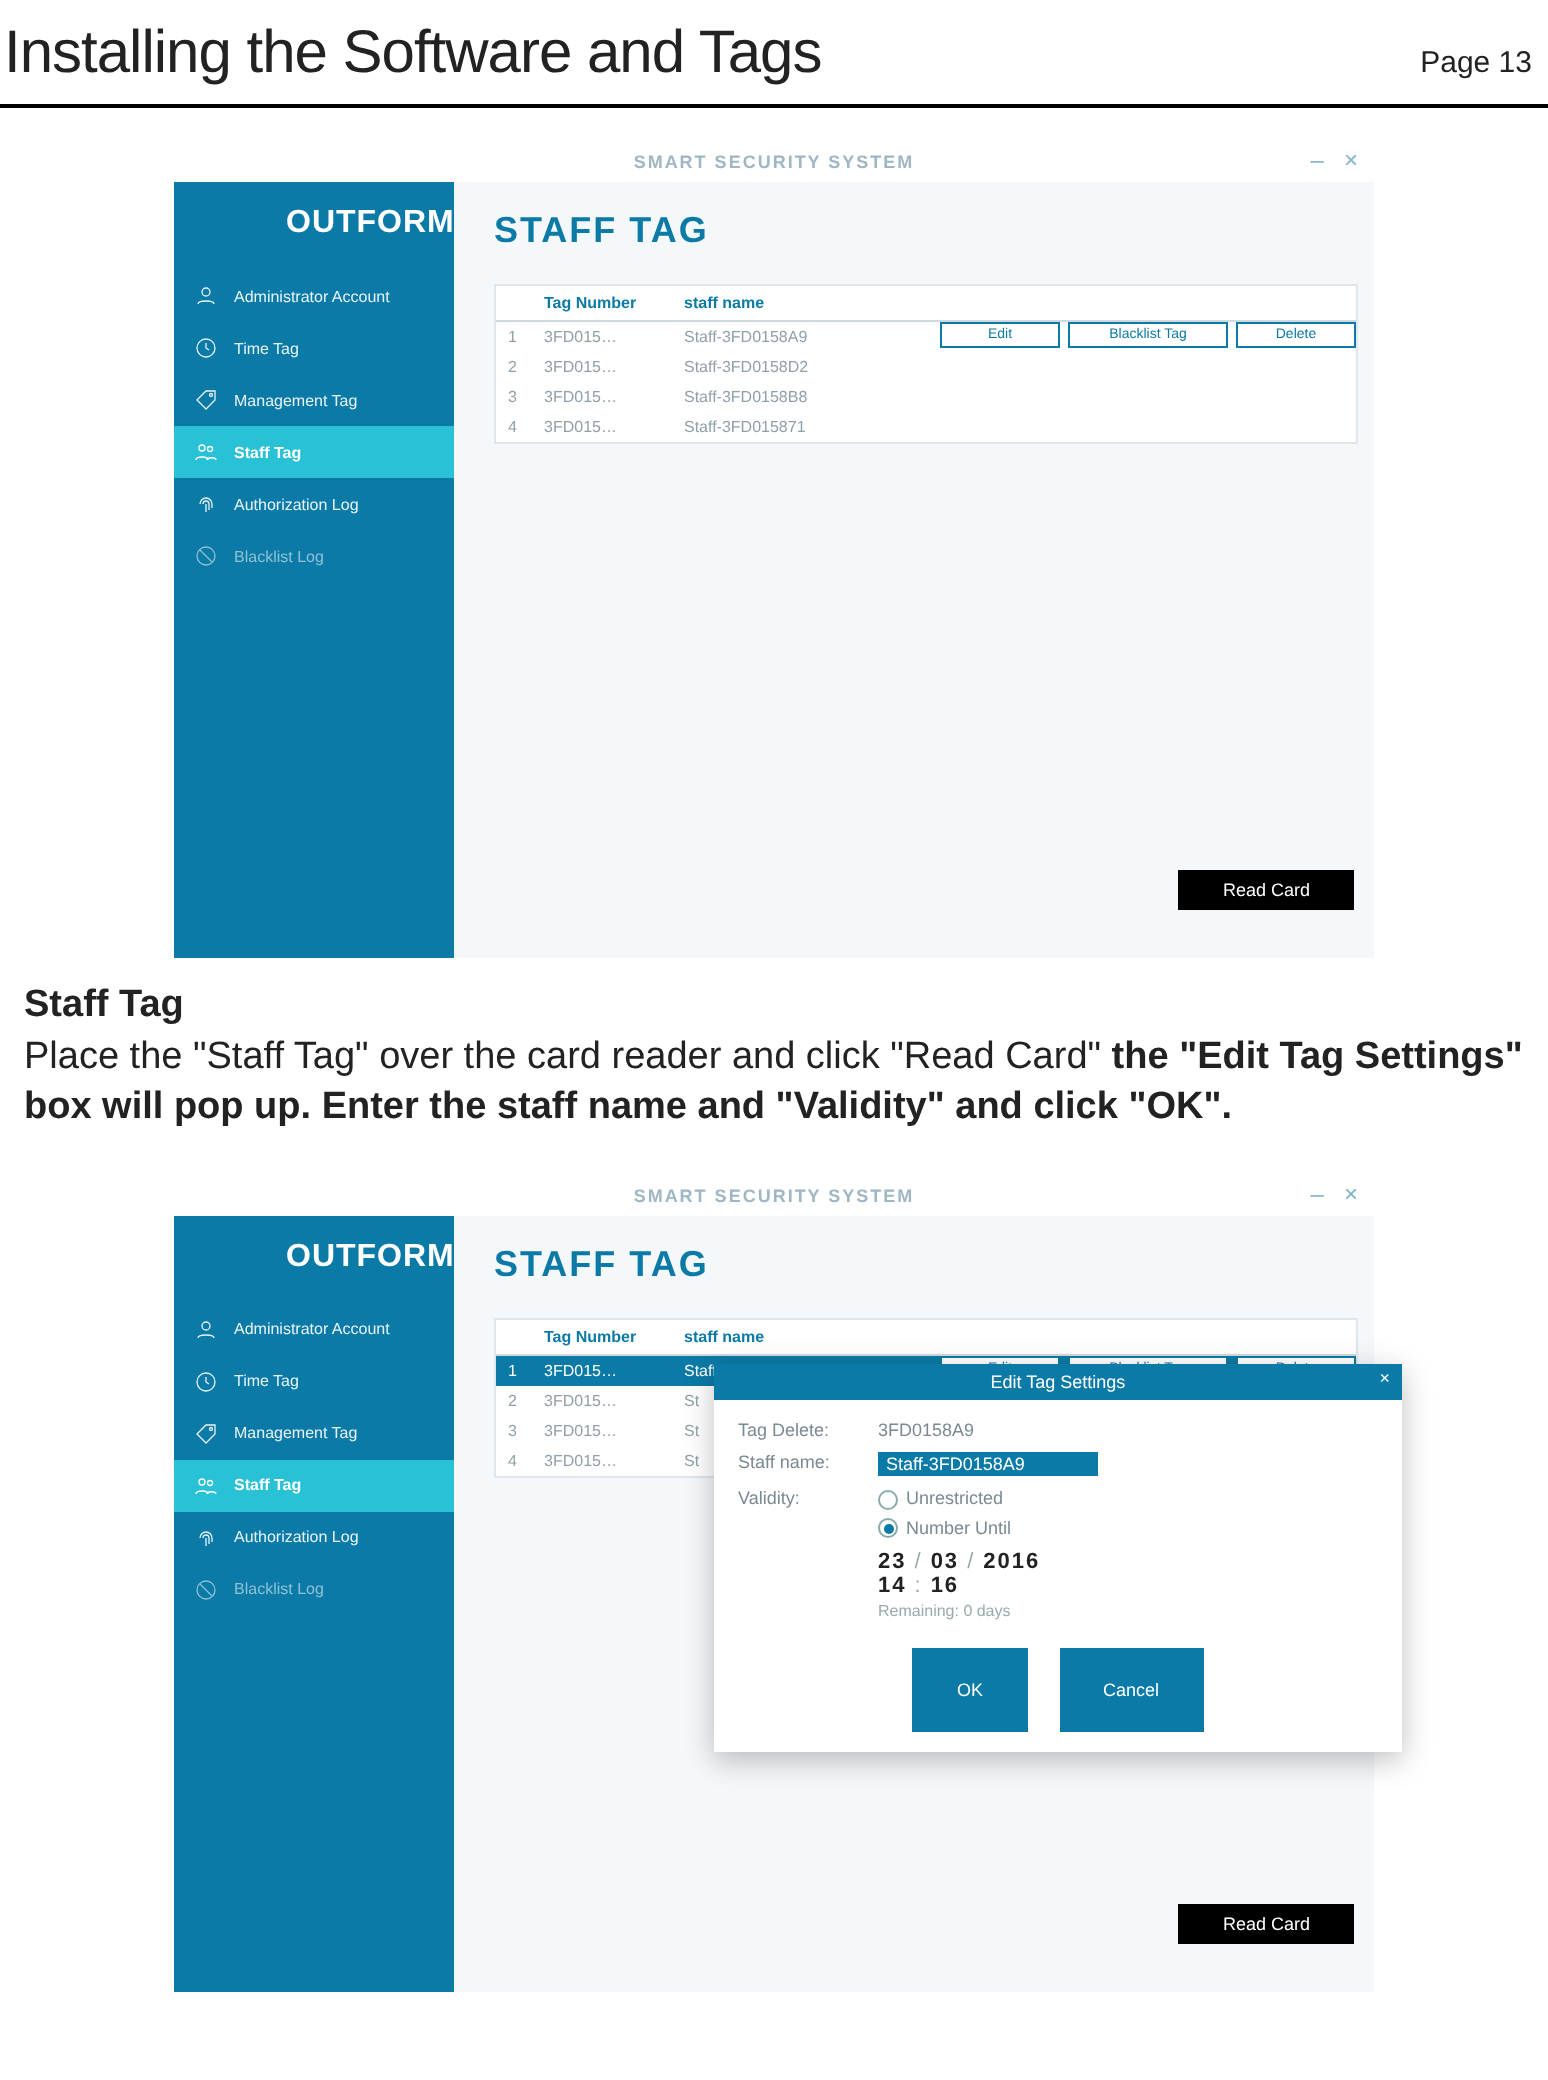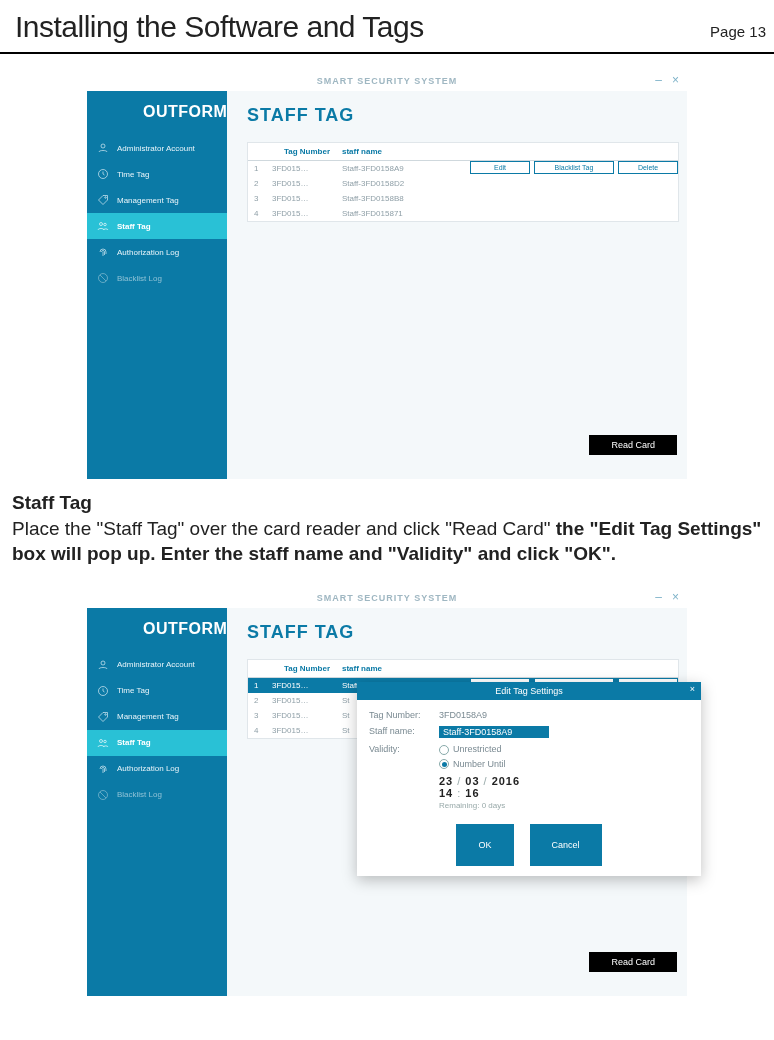--- a/index.html
+++ b/index.html
@@ -1,18 +1,18 @@
 <!DOCTYPE html>
 <html><head>
 <meta charset="utf-8">
 <style>
   * { box-sizing: border-box; margin: 0; padding: 0; }
   body { font-family: -apple-system, "Segoe UI", Arial, sans-serif; width: 774px; background: #fff; color: #222; }
 
-  .page-header { display: flex; justify-content: space-between; align-items: baseline; padding: 10px 8px 8px 15px; border-bottom: 2px solid #000; }
+  .page-header { display: flex; justify-content: space-between; align-items: baseline; padding: 10px 8px 8px 2px; border-bottom: 2px solid #000; }
   .page-title { font-size: 30px; font-weight: 300; letter-spacing: -0.5px; }
   .page-num { font-size: 15px; }
 
   .shot { width: 602px; margin: 16px auto 0 auto; background: #fff; border: 1px solid #fff; }
   .shot-header { display: flex; justify-content: center; align-items: center; position: relative; height: 20px; }
   .shot-header-title { color: #9fb7c2; font-size: 9px; font-weight: 700; letter-spacing: 1px; }
   .win-ctrl { position: absolute; right: 8px; top: 2px; display: flex; gap: 10px; color: #7fb3c9; font-size: 12px; }
   .shot-body { display: flex; height: 388px; }
 
   .sidebar { width: 140px; background: #0b7aa6; color: #fff; padding-top: 6px; }
@@ -22,21 +22,21 @@
   .sb-item.dim { color: #8fc2d6; }
   .sb-icon { width: 12px; height: 12px; flex: 0 0 12px; display: flex; align-items: center; justify-content: center; }
   .sb-icon svg { width: 12px; height: 12px; stroke: currentColor; fill: none; stroke-width: 1.3; }
 
   .main { flex: 1; background: #f4f8fa; position: relative; padding: 14px 8px 8px 20px; }
   .main-title { color: #0b7aa6; font-size: 18px; font-weight: 600; letter-spacing: 1px; margin-bottom: 16px; }
   .tag-table { width: 100%; font-size: 8px; background: #fff; border: 1px solid #e0e6ea; }
   .th-row { display: flex; border-bottom: 1px solid #cfd8dd; }
   .th { color: #0b7aa6; font-weight: 700; padding: 4px 6px; }
   .th-idx { width: 18px; }
-  .th-num { width: 70px; text-align: right; }
+  .th-num { width: 70px; }
   .th-name { flex: 1; }
   .row { display: flex; align-items: center; color: #90a0a8; padding: 0 0; position: relative; }
   .row.sel { background: #0b7aa6; color: #fff; }
   .cell { padding: 3px 6px; }
   .c-idx { width: 18px; }
   .c-num { width: 70px; }
   .c-name { width: 120px; }
 
   .row-actions { position: absolute; left: 222px; top: 0; display: flex; gap: 4px; }
   .ra-btn { background: #fff; border: 1px solid #0b7aa6; color: #0b7aa6; font-size: 7px; padding: 2px 0; text-align: center; }
@@ -295,21 +295,21 @@
         </div>
       </div>
 
       <div class="dialog">
         <div class="dlg-title">
           <span>Edit Tag Settings</span>
           <span class="dlg-close">×</span>
         </div>
         <div class="dlg-body">
           <div class="dlg-row">
-            <div class="dlg-label">Tag Number:</div>
+            <div class="dlg-label">Tag Delete:</div>
             <div class="dlg-val">3FD0158A9</div>
           </div>
           <div class="dlg-row">
             <div class="dlg-label">Staff name:</div>
             <div class="dlg-input">Staff-3FD0158A9</div>
           </div>
           <div class="dlg-row">
             <div class="dlg-label">Validity:</div>
             <div>
               <div><span class="radio"></span><span>Unrestricted</span></div>

